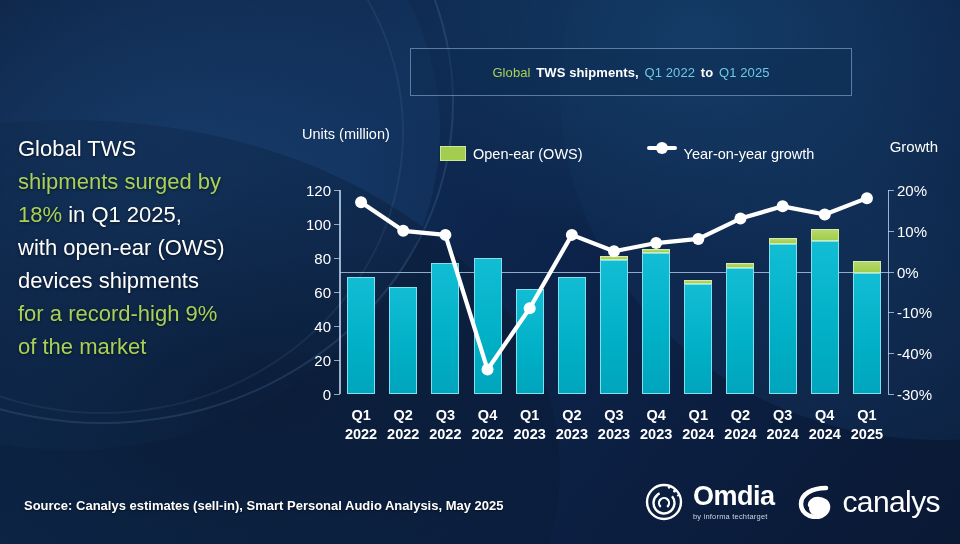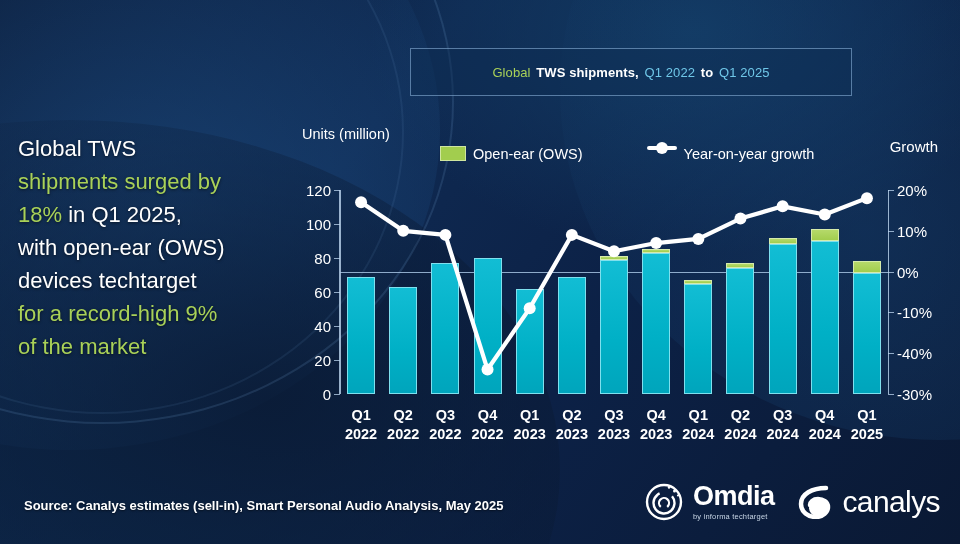--- a/index.html
+++ b/index.html
@@ -113,21 +113,21 @@
   <div id="title-pill">
     <span class="t-green">Global</span>&nbsp;<span class="t-white">TWS shipments,</span>&nbsp;<span class="t-blue">Q1 2022</span>&nbsp;<span class="t-white">to</span>&nbsp;<span class="t-blue">Q1 2025</span>
   </div>
 
   <div id="headline">
     <span class="w">Global TWS</span><br>
     <span class="g">shipments surged by</span><br>
     <span class="g">18%</span>
     <span class="w">in Q1 2025,</span><br>
     <span class="w">with open-ear (OWS)</span><br>
-    <span class="w">devices techtarget</span><br>
+    <span class="w">devices shipments</span><br>
     <span class="g">for a record-high 9%</span><br>
     <span class="g">of the market</span>
   </div>
 
   <div id="chart">
 
     <div id="axis-left-title">Units (million)</div>
     <div id="axis-right-title">Growth</div>
 
     <div id="legend">

